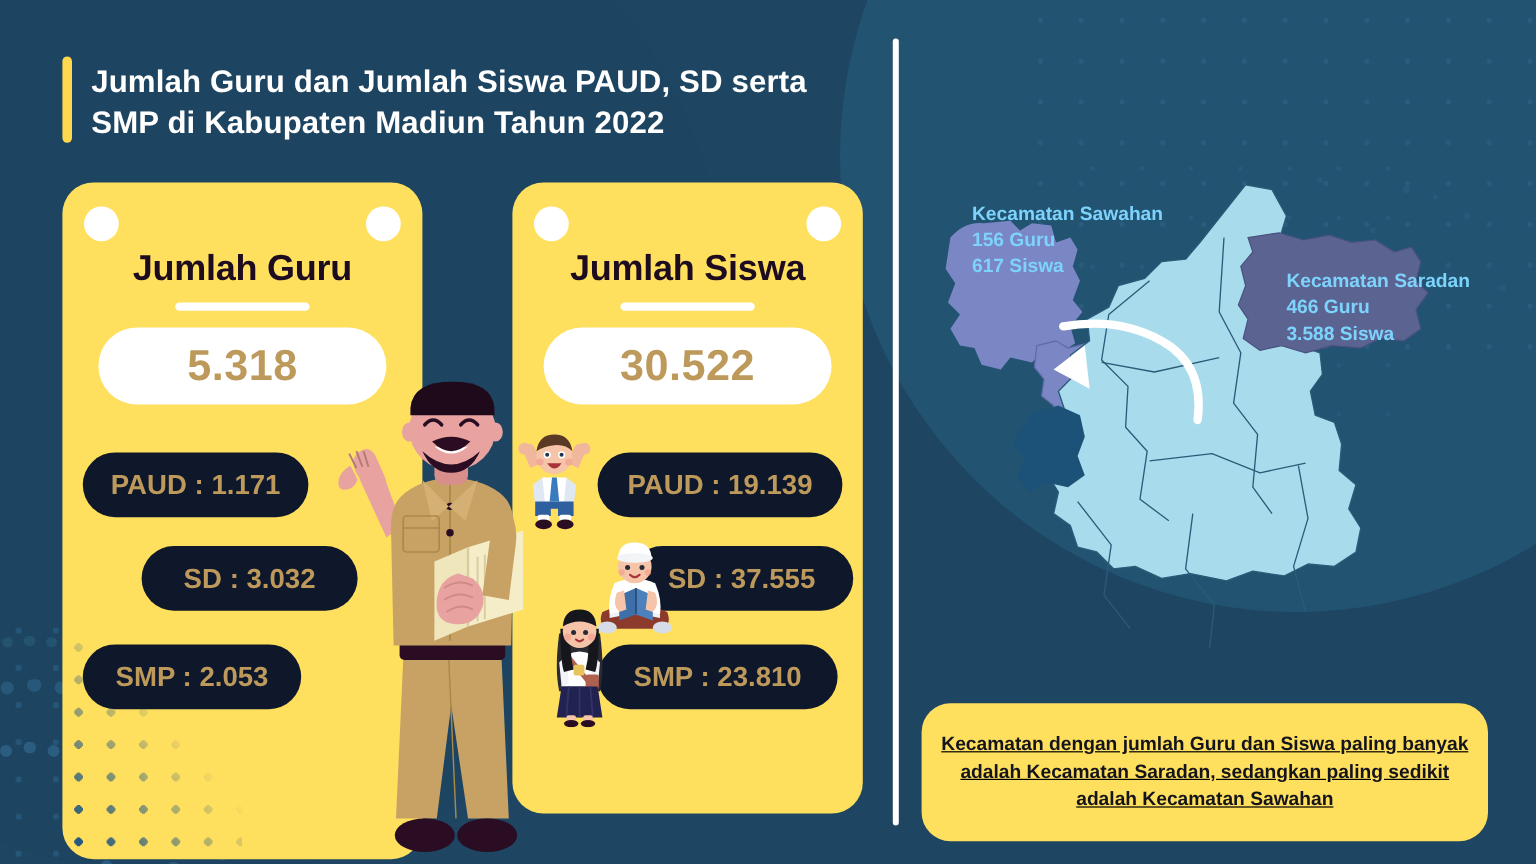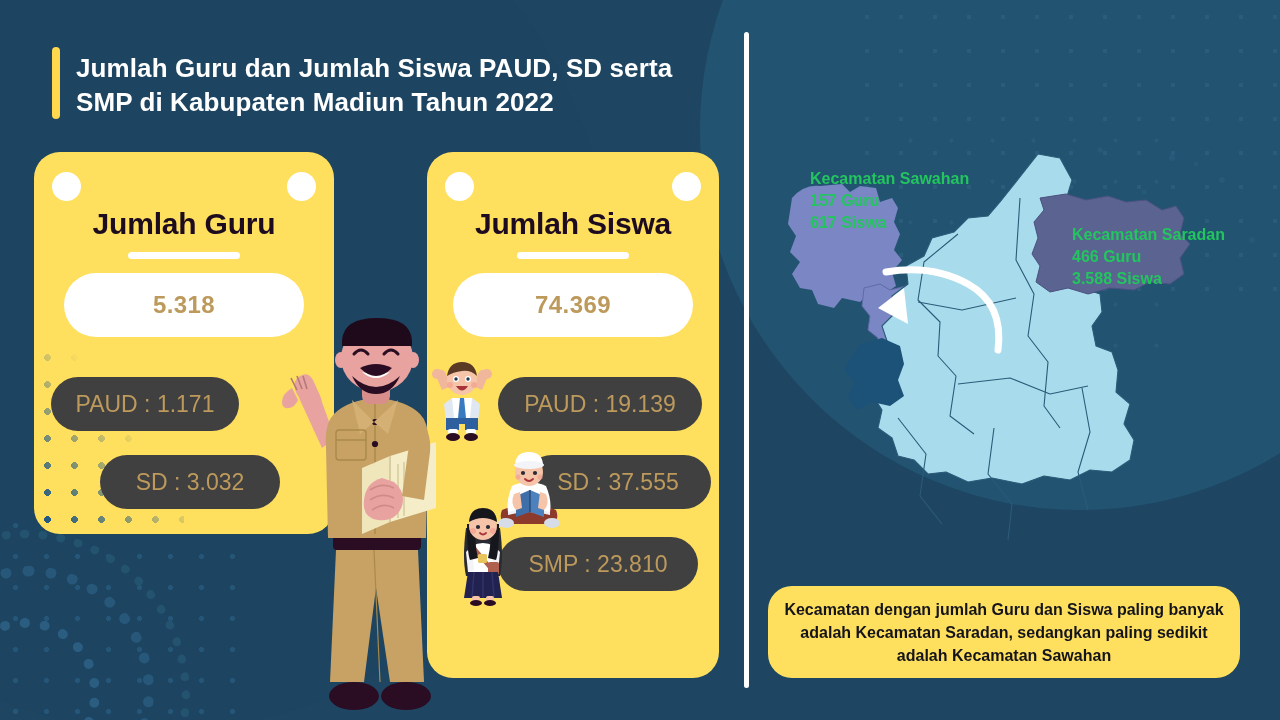--- a/index.html
+++ b/index.html
@@ -55,21 +55,21 @@
   
   #divider {
     position:absolute; left:744px; top:32px; width:5px; height:656px;
     background:#ffffff; border-radius:3px;
   }
 
   
   .card {
     position:absolute; background:#ffdf5e; border-radius:26px; overflow:hidden;
   }
-  #card-guru { left:34px; top:152px; width:300px; height:382px; }
+  #card-guru { left:52px; top:152px; width:300px; height:564px; }
   #card-siswa { left:427px; top:152px; width:292px; height:526px; }
   .card-dots {
     position:absolute; left:0; bottom:0; width:150px; height:190px;
     background-image:radial-gradient(#245a82 3.4px, transparent 3.5px);
     background-size:27px 27px;
     -webkit-mask-image:linear-gradient(to top right, #000 10%, transparent 62%);
     mask-image:linear-gradient(to top right, #000 10%, transparent 62%);
   }
   .punch { position:absolute; width:29px; height:29px; border-radius:50%; background:#ffffff; top:20px; }
   .punch.left { left:18px; }
@@ -79,58 +79,58 @@
     font-size:30px; font-weight:bold; color:#1d0b1f; letter-spacing:-.2px;
   }
   .card-rule {
     position:absolute; top:100px; left:50%; transform:translateX(-50%);
     width:112px; height:7px; border-radius:4px; background:#ffffff;
   }
   .total-pill {
     position:absolute; top:121px; left:50%; transform:translateX(-50%);
     width:240px; height:64px; border-radius:34px; background:#ffffff;
     display:flex; align-items:center; justify-content:center;
-    font-size:24px; font-weight:bold; color:#bd9a5c; letter-spacing:.4px;
+    font-size:36px; font-weight:bold; color:#bd9a5c; letter-spacing:.4px;
   }
   .stat-pill {
-    position:absolute; height:54px; border-radius:30px; background:#404040;
+    position:absolute; height:54px; border-radius:30px; background:#0f172a;
     display:flex; align-items:center; justify-content:center;
-    font-size:23px; font-weight:normal; color:#bd9a5c; padding:0 20px;
+    font-size:23px; font-weight:bold; color:#bd9a5c; padding:0 20px;
     white-space:nowrap;
   }
   #guru-p0 { top:225px; left:17px;  min-width:188px; }
   #guru-p1 { top:303px; left:66px;  min-width:180px; }
   #guru-p2 { top:385px; left:17px;  min-width:182px; }
   #siswa-p0 { top:225px; left:71px; min-width:204px;text-align:right; }
   #siswa-p1 { top:303px; left:98px; min-width:186px; }
   #siswa-p2 { top:385px; left:71px; min-width:200px; }
 
   
   .illus { position:absolute; }
   #teacher { left:278px; top:318px; width:200px; height:402px; z-index:6; }
   #kid-cheer { left:430px; top:358px; width:64px; height:84px; z-index:7; }
   #kid-sit   { left:494px; top:448px; width:70px; height:84px; z-index:7; }
   #kid-girl  { left:452px; top:506px; width:62px; height:100px; z-index:7; }
 
   
   #map-panel { position:absolute; left:752px; top:140px; width:516px; height:430px; }
   #map-svg { position:absolute; inset:0; }
   .map-label {
-    position:absolute; color:#22c55e; font-weight:bold;
+    position:absolute; color:#7dd3fc; font-weight:bold;
     font-size:16px; line-height:22px; white-space:nowrap;
   }
   #label-sawahan { left:58px; top:28px; }
   #label-saradan { left:320px; top:84px; }
 
   
   #caption {
-    position:absolute; left:768px; top:586px; width:472px; height:92px;
+    position:absolute; left:768px; top:586px; width:472px; height:115px;
     background:#ffdf5e; border-radius:24px;
     display:flex; align-items:center; justify-content:center;
-    text-align:center; padding:0 16px;
+    text-align:center; padding:0 16px;text-decoration:underline;
   }
   #caption-text {
     font-size:16px; line-height:23px; font-weight:bold; color:#14141c;
   }
 </style>
 </head>
 <body>
 
 <div id="stage">
 
@@ -162,21 +162,21 @@
     <div class="stat-pill" id="guru-p0">PAUD : 1.171</div>
     <div class="stat-pill" id="guru-p1">SD : 3.032</div>
     <div class="stat-pill" id="guru-p2">SMP : 2.053</div>
   </div>
 
   <div class="card" id="card-siswa">
     <div class="punch left"></div>
     <div class="punch right"></div>
     <div class="card-title">Jumlah Siswa</div>
     <div class="card-rule"></div>
-    <div class="total-pill">74.369</div>
+    <div class="total-pill">30.522</div>
     <div class="stat-pill" id="siswa-p0">PAUD : 19.139</div>
     <div class="stat-pill" id="siswa-p1">SD : 37.555</div>
     <div class="stat-pill" id="siswa-p2">SMP : 23.810</div>
   </div>
 
   <svg class="illus" id="teacher" viewBox="0 0 200 402">
 
     <path d="M44 130 L22 82 q-4-10 6-13 q9-3 13 7 l16 44 Z" fill="#e8a3a0"></path>
     <path d="M20 78 q-8-14 2-20 q8-5 13 4 l8 18 q2 6-3 9 q-7 4-12-3 Z" fill="#e8a3a0"></path>
     <path d="M14 70 q-10 6-10 14 q0 7 7 6 q6-1 9-8 Z" fill="#e8a3a0"></path>
@@ -336,21 +336,21 @@
           <circle cx="470" cy="40" r="3"></circle>
         <circle cx="392" cy="52" r="2.4"></circle>
           <circle cx="500" cy="100" r="3"></circle>
         <circle cx="444" cy="24" r="2.2"></circle>
           <circle cx="348" cy="10" r="2.6"></circle>
       </g>
     </svg>
 
     <div class="map-label" id="label-sawahan">
       <div>Kecamatan Sawahan</div>
-      <div>157 Guru</div>
+      <div>156 Guru</div>
       <div>617 Siswa</div>
     </div>
 
     <div class="map-label" id="label-saradan">
       <div>Kecamatan Saradan</div>
       <div>466 Guru</div>
       <div>3.588 Siswa</div>
     </div>
   </div>
 

